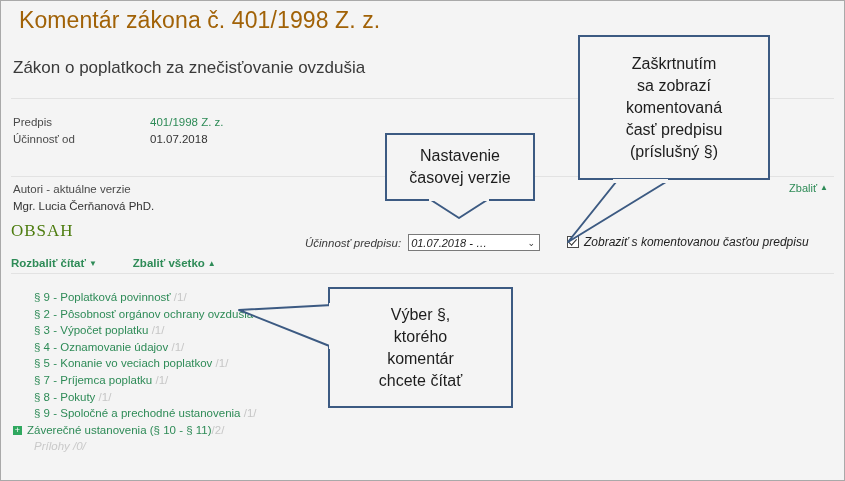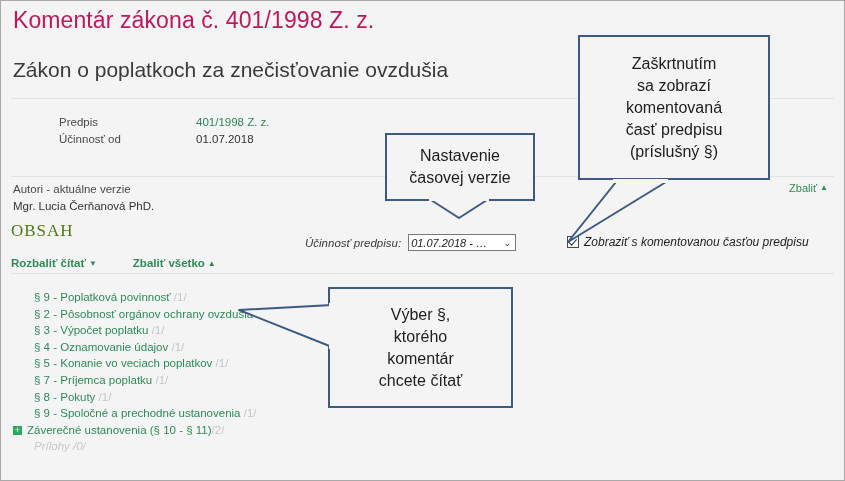--- a/index.html
+++ b/index.html
@@ -15,33 +15,33 @@
     border: 1px solid #a9a9a9;
     background: #f4f4f4;
     overflow: hidden;
     font-family: "Liberation Sans", sans-serif;
     color: #333333;
   }
 
   
   .page-title {
     position: absolute;
-    left: 12px;
+    left: 18px;
     top: 6px;
     font-size: 23px;
     font-weight: 400;
-    color: #be185d;
+    color: #a16207;
     letter-spacing: 0.1px;
     white-space: nowrap;
   }
   .page-subtitle {
     position: absolute;
     left: 12px;
     top: 57px;
-    font-size: 21px;
+    font-size: 17px;
     font-weight: 400;
     color: #3a3a3a;
     white-space: nowrap;
     text-align: center;
   }
 
   .divider {
     position: absolute;
     left: 10px;
     right: 10px;
@@ -52,21 +52,20 @@
   #div-2 { top: 175px; }
   #div-3 { top: 272px; }
 
   
   .meta {
     position: absolute;
     left: 12px;
     top: 113px;
     font-size: 11.5px;
     color: #4a4a4a;
-    margin-left: 46px;
   }
   .meta-row { display: flex; line-height: 17px; }
   .meta-label { width: 137px; }
   .meta-value { color: #333333; }
   .meta-value.link { color: #2e8b57; }
 
   .authors {
     position: absolute;
     left: 12px;
     top: 180px;
@@ -121,21 +120,21 @@
     align-items: center;
     font-size: 11.5px;
   }
   .version-label {
     font-style: italic;
     color: #3a3a3a;
     margin-right: 7px;
     white-space: nowrap;
   }
   .version-select {
-    width: 108px;
+    width: 132px;
     height: 17px;
     box-sizing: border-box;
     border: 1px solid #7a7a7a;
     background: #ffffff;
     font-family: "Liberation Sans", sans-serif;
     font-size: 11px;
     font-style: italic;
     color: #222222;
     padding: 0 2px;
     display: flex;

